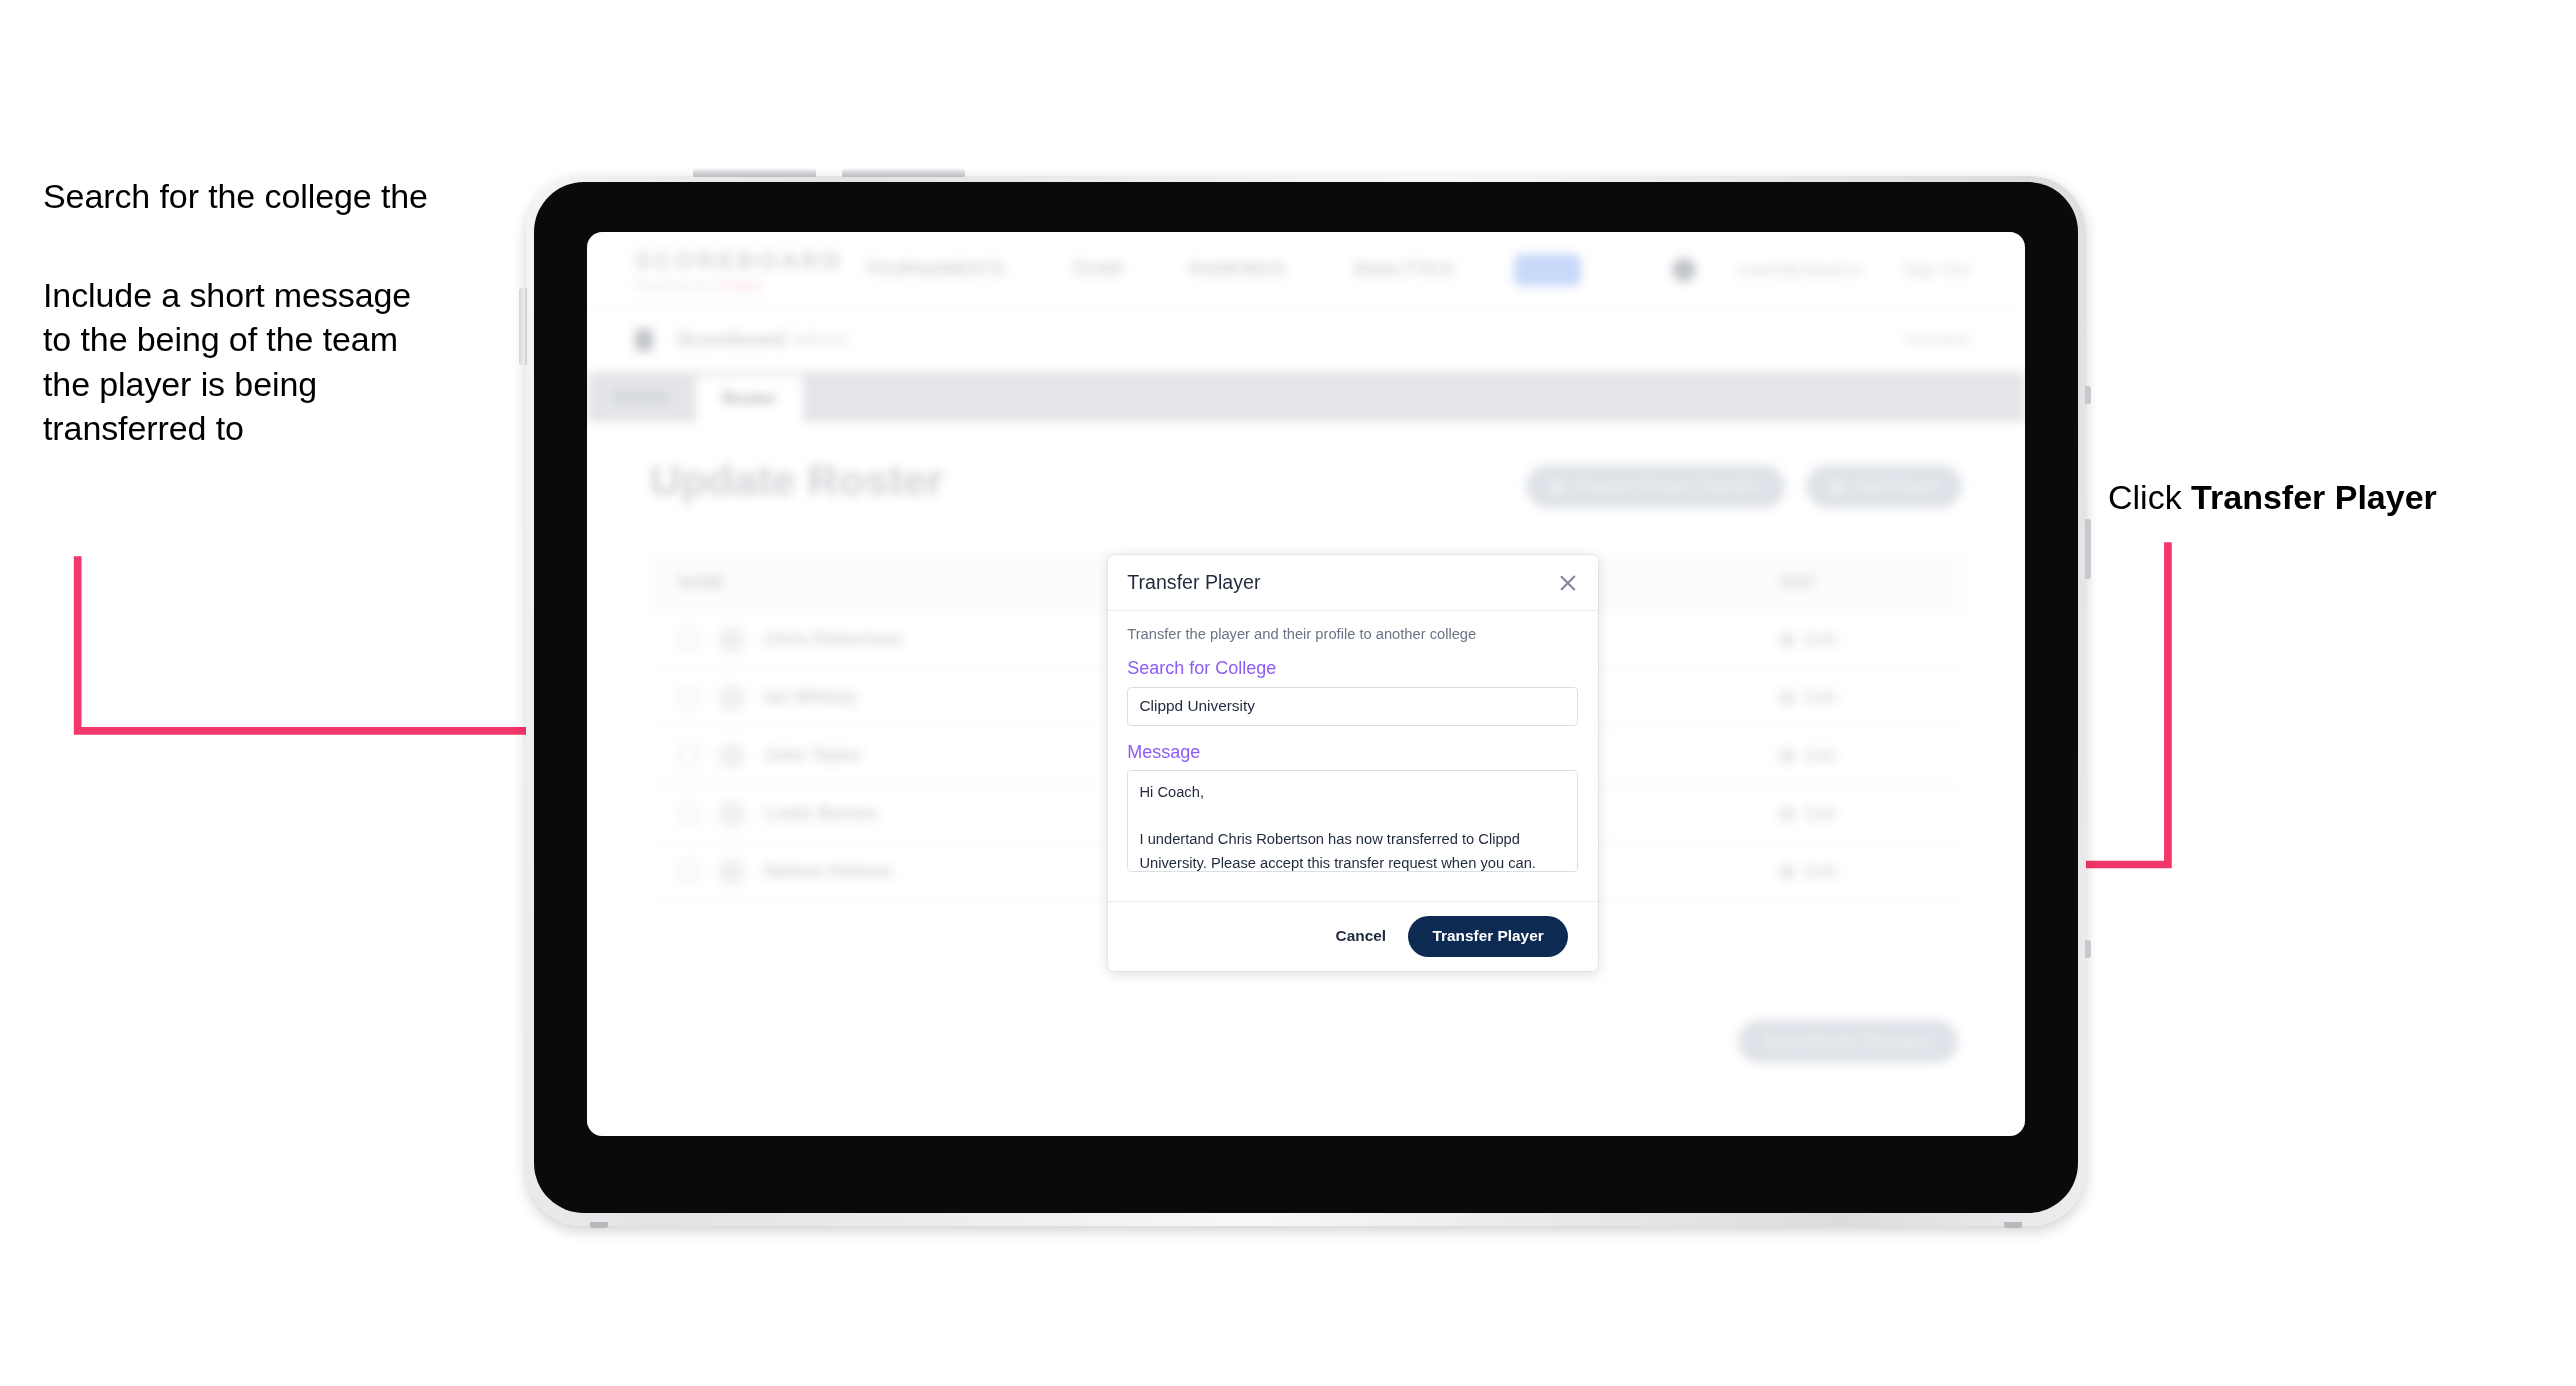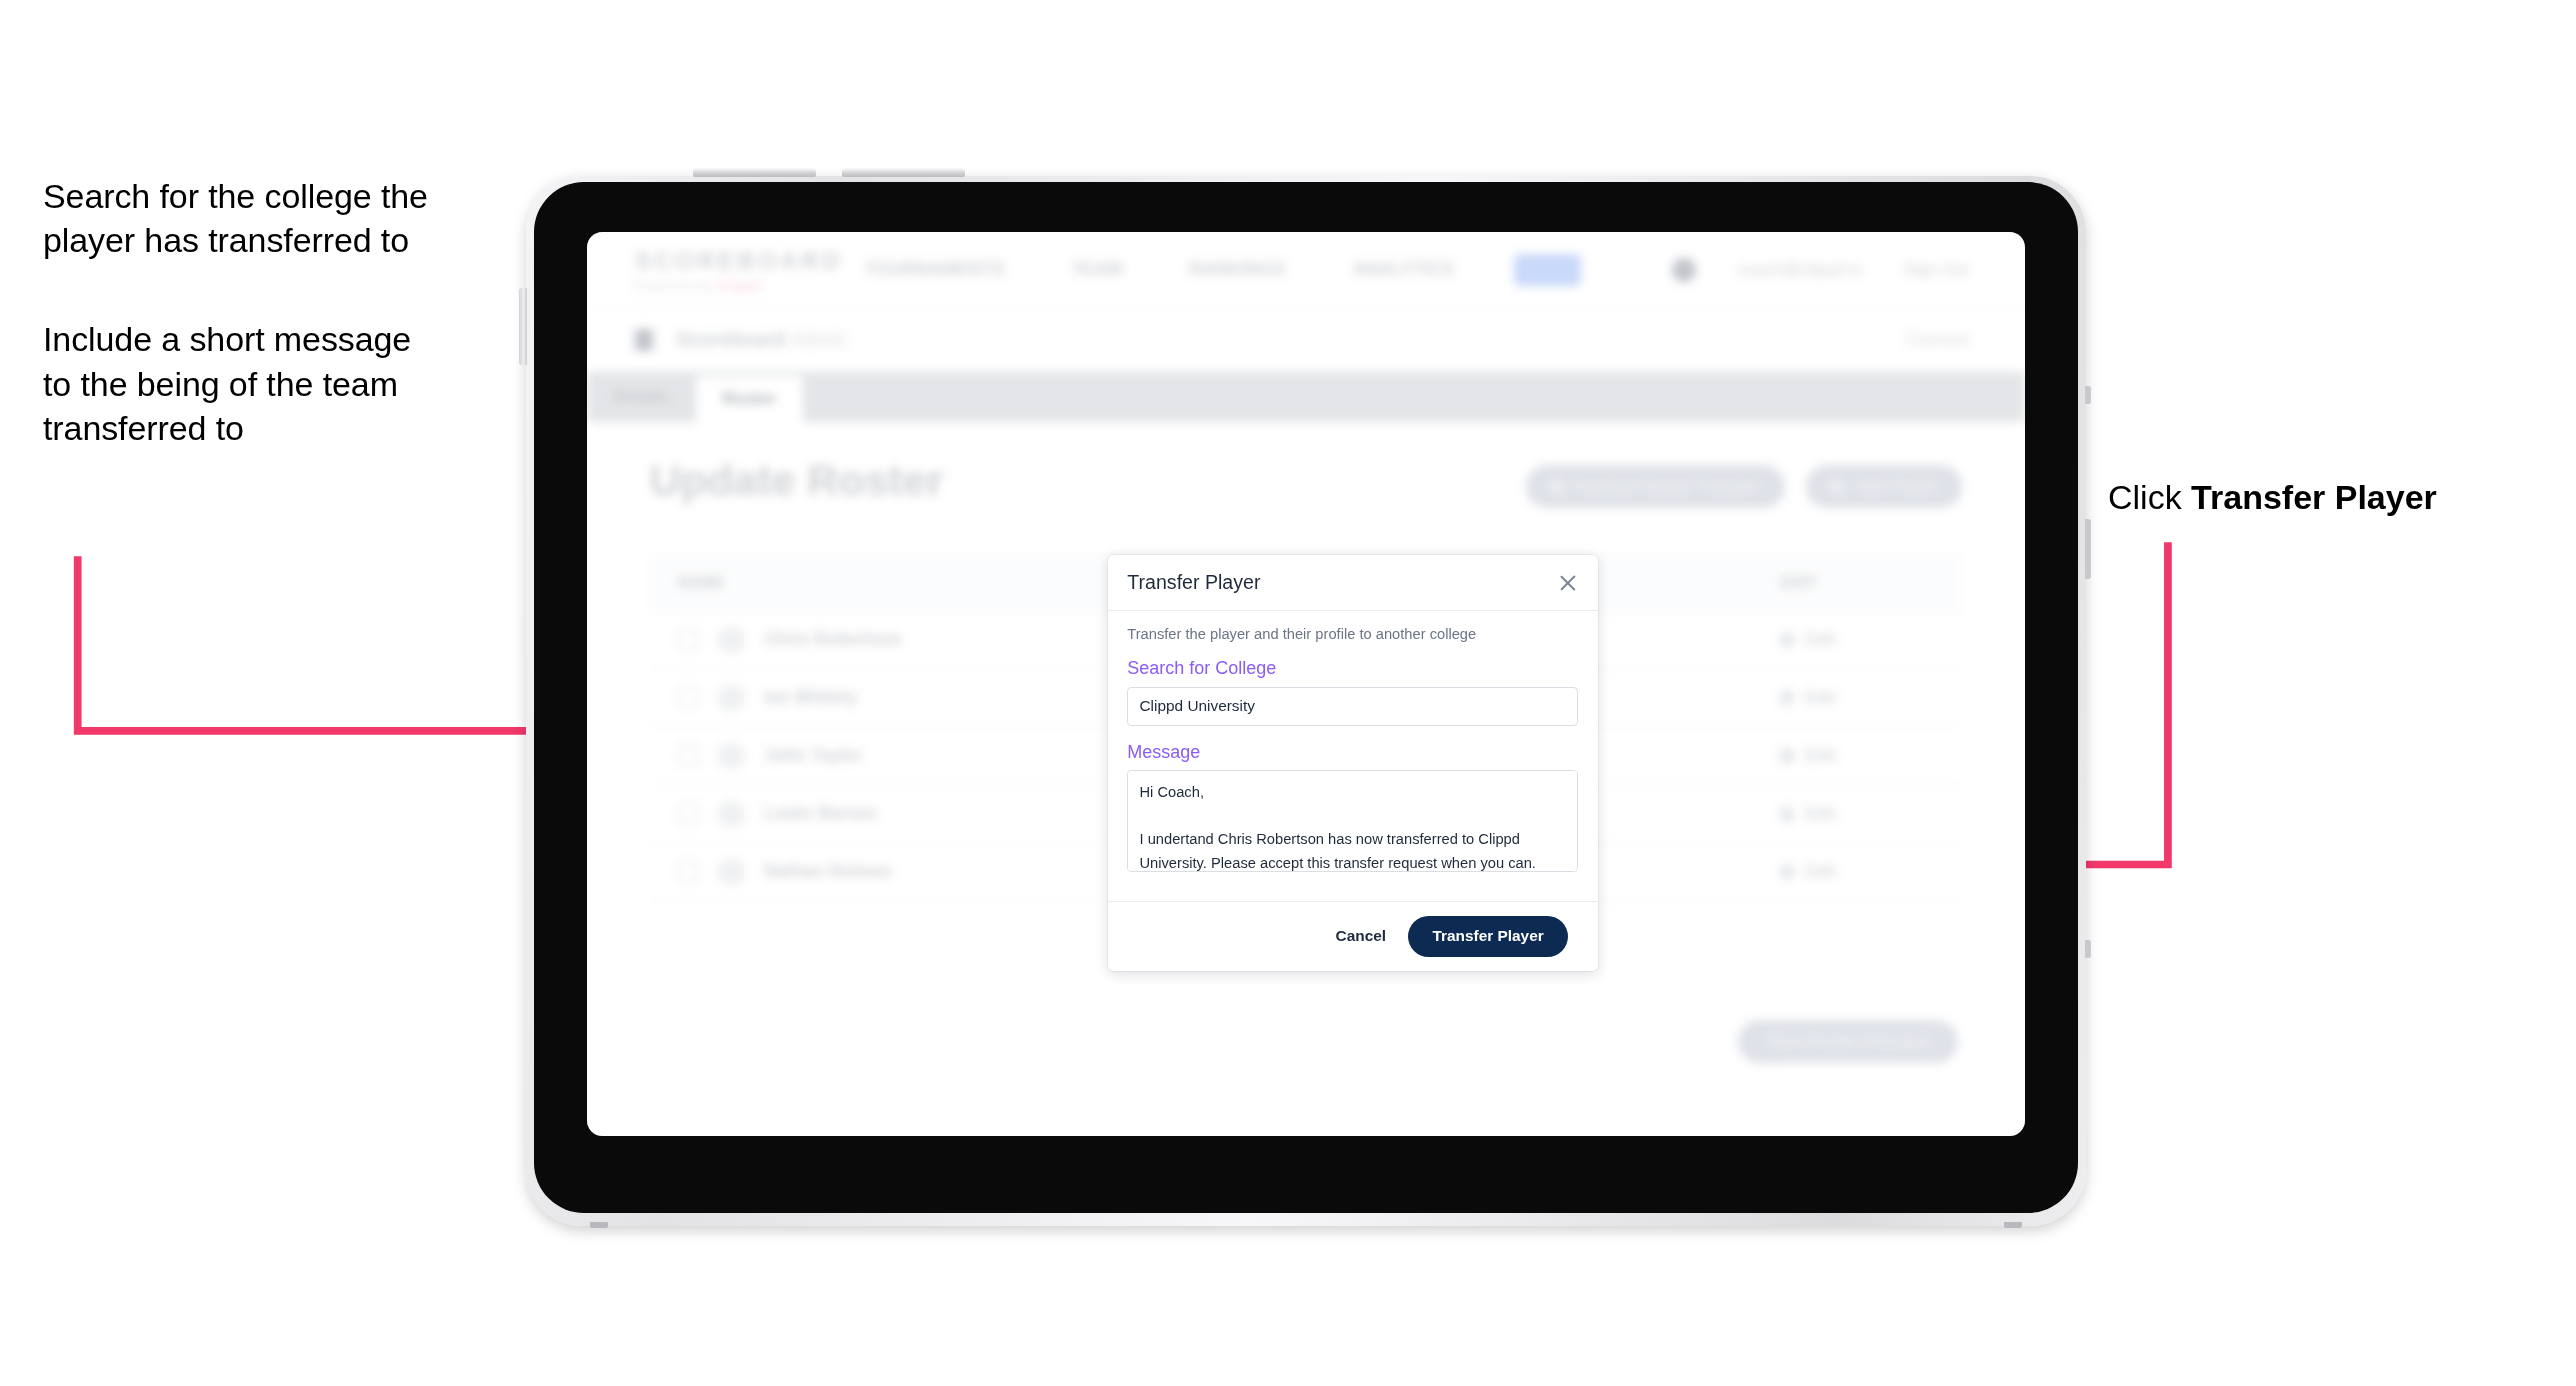--- a/index.html
+++ b/index.html
@@ -293,25 +293,25 @@
   }
 </style>
 </head>
 <body>
 
 <div id="stage">
 
   <div class="anno-left">
     <div>
       <div>Search for the college the</div>
-      <div>player has transferred to</div>
     </div>
     <div class="para2">
       <div>Include a short message</div>
       <div>to the being of the team</div>
+      <div>the player is being</div>
       <div>transferred to</div>
     </div>
   </div>
 
   <div class="anno-right">
     <span>Click </span><b>Transfer Player</b>
   </div>
 
   <svg class="arrow-svg" viewBox="0 0 3680 1980">
 

